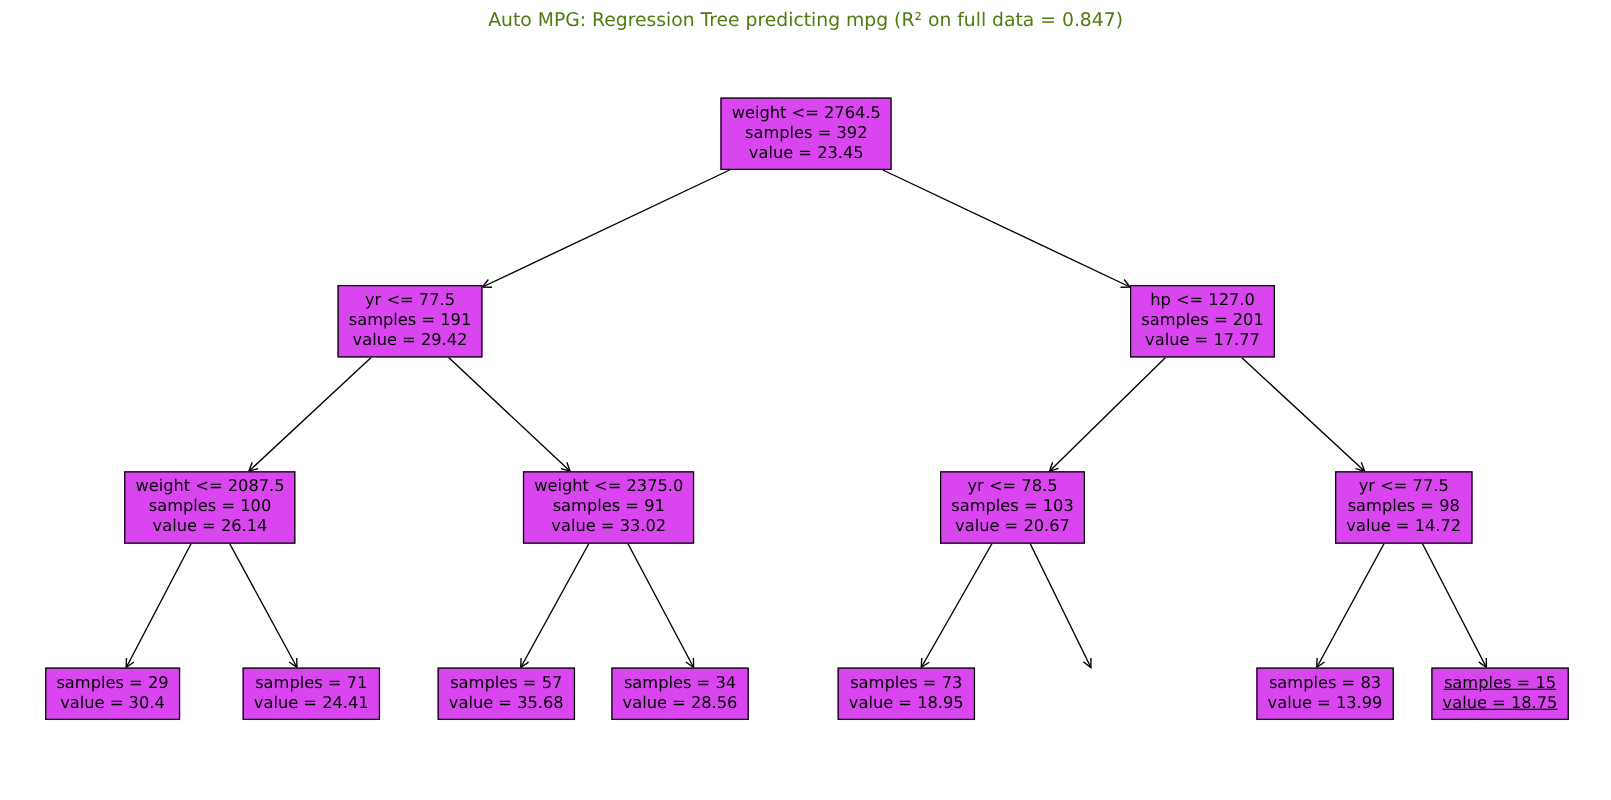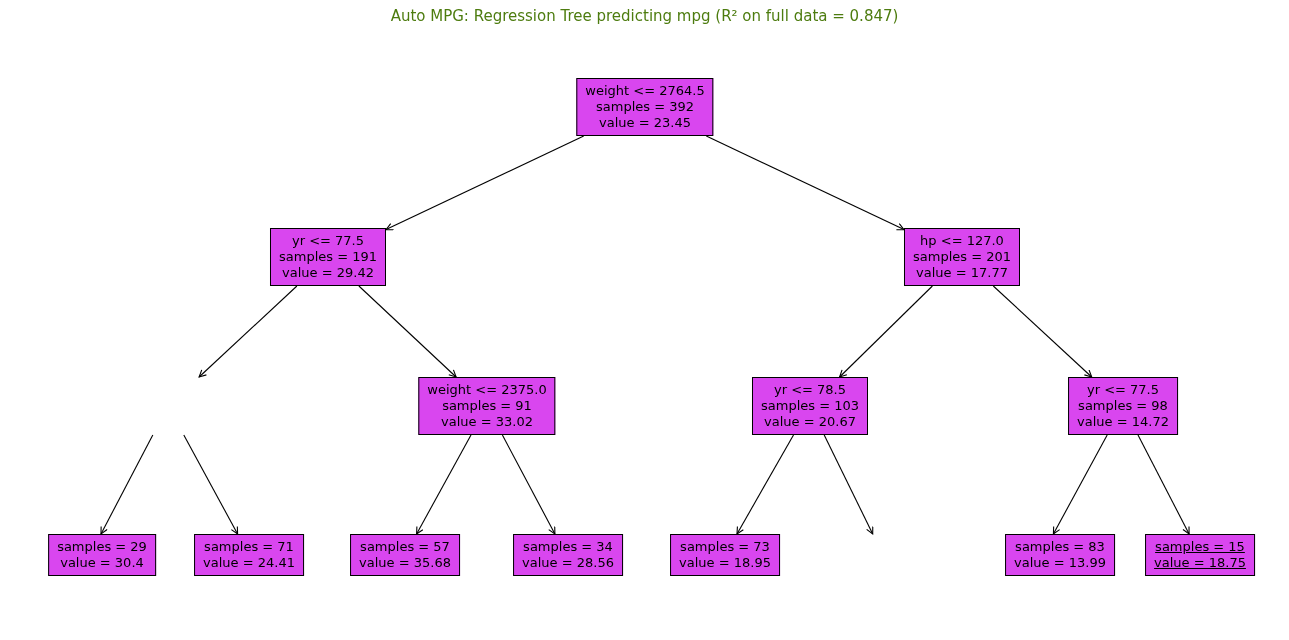--- a/index.html
+++ b/index.html
@@ -87,49 +87,54 @@
     <span class="nl">yr &lt;= 77.5</span>
     <span class="nl">samples = 191</span>
     <span class="nl">value = 29.42</span>
   </div>
   <div class="node" style="left:962px; top:257px;">
     <span class="nl">hp &lt;= 127.0</span>
     <span class="nl">samples = 201</span>
     <span class="nl">value = 17.77</span>
   </div>
 
+  <div class="node" style="left:168px; top:406px;">
+    <span class="nl">weight &lt;= 2087.5</span>
+    <span class="nl">samples = 100</span>
+    <span class="nl">value = 26.14</span>
+  </div>
   <div class="node" style="left:487px; top:406px;">
     <span class="nl">weight &lt;= 2375.0</span>
     <span class="nl">samples = 91</span>
     <span class="nl">value = 33.02</span>
   </div>
   <div class="node" style="left:810px; top:406px;">
     <span class="nl">yr &lt;= 78.5</span>
     <span class="nl">samples = 103</span>
     <span class="nl">value = 20.67</span>
   </div>
   <div class="node" style="left:1123px; top:406px;">
     <span class="nl">yr &lt;= 77.5</span>
     <span class="nl">samples = 98</span>
     <span class="nl">value = 14.72</span>
   </div>
 
-  <div class="node" style="left:90px; top:555px;margin-left:12px;">
+  <div class="node" style="left:90px; top:555px;">
     <span class="nl">samples = 29</span>
     <span class="nl">value = 30.4</span>
   </div>
   <div class="node" style="left:249px; top:555px;">
     <span class="nl">samples = 71</span>
     <span class="nl">value = 24.41</span>
   </div>
   <div class="node" style="left:405px; top:555px;">
     <span class="nl">samples = 57</span>
     <span class="nl">value = 35.68</span>
   </div>
-  <div class="node" style="left:568px; top:555px;">
+  <div class="node" style="left:544px; top:555px;">
     <span class="nl">samples = 34</span>
     <span class="nl">value = 28.56</span>
   </div>
   <div class="node" style="left:725px; top:555px;">
     <span class="nl">samples = 73</span>
     <span class="nl">value = 18.95</span>
   </div>
   <div class="node" style="left:1042px; top:555px;margin-left:18px;">
     <span class="nl">samples = 83</span>
     <span class="nl">value = 13.99</span>

